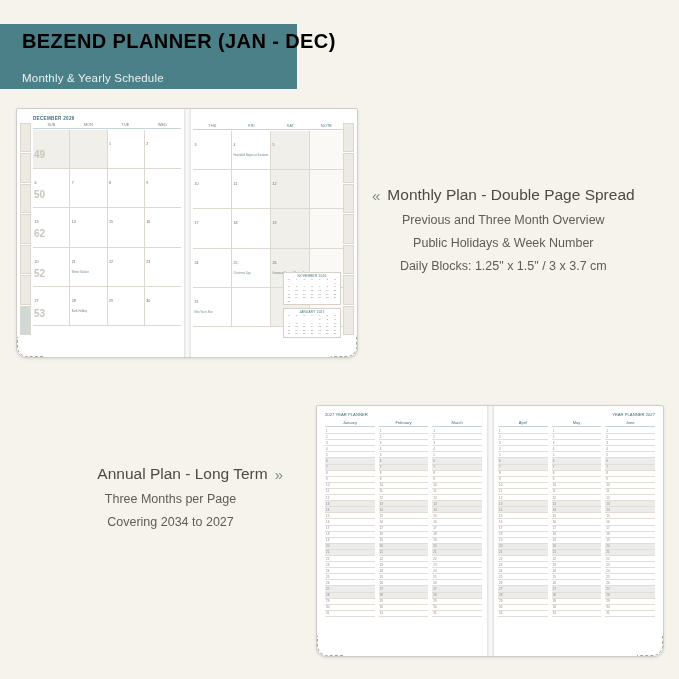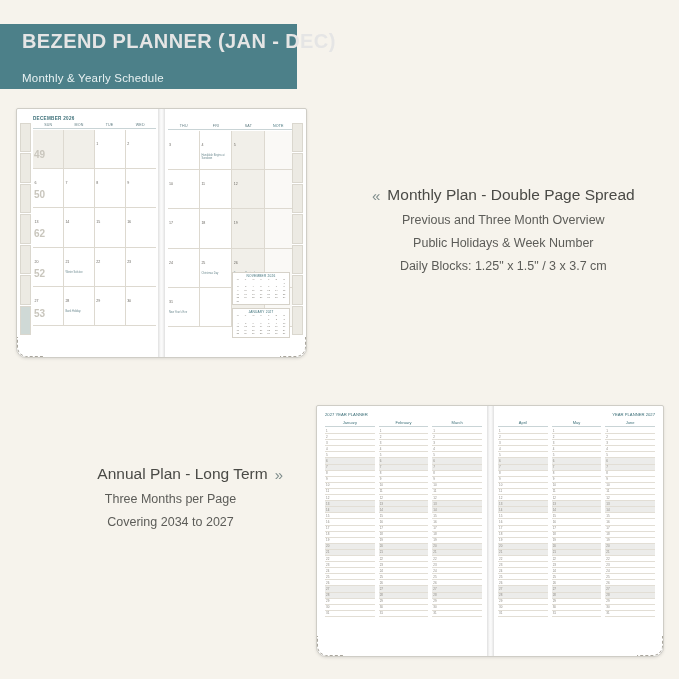--- a/index.html
+++ b/index.html
@@ -21,39 +21,39 @@
     position: absolute;
     left: 0; top: 24px;
     width: 297px; height: 65px;
     background: #4c8089;
     display: flex;
     flex-direction: column;
     justify-content: center;
     padding-left: 22px;
   }
   .banner-title {
-    color: #e5e5e5;
+    color: #000000;
     font-size: 20px;
     font-weight: bold;
     letter-spacing: 0.4px;
     line-height: 1.1;
     white-space: nowrap;
   }
   .banner-sub {
     color: #e8f1f2;
     font-size: 11.5px;
     margin-top: 20px;
     letter-spacing: 0.2px;
   }
 
   
   .spread {
     position: absolute;
     left: 16px; top: 108px;
-    width: 291px; height: 250px;
+    width: 342px; height: 250px;
   }
   .book {
     position: absolute; inset: 0;
     background: #ffffff;
     border: 1px solid #cfcdc6;
     border-radius: 2px 2px 10px 10px;
     box-shadow: 0 1px 3px rgba(0,0,0,0.10);
     overflow: hidden;
   }
   .book::after {

